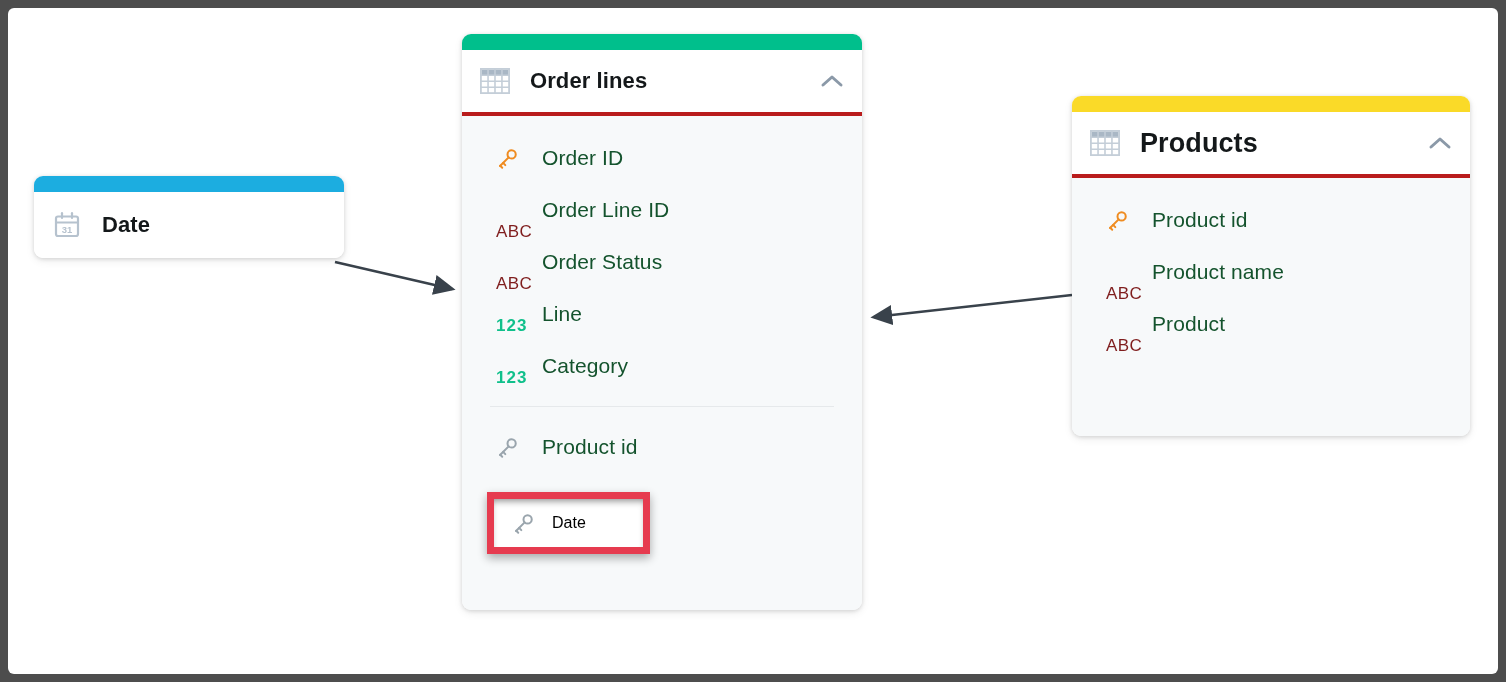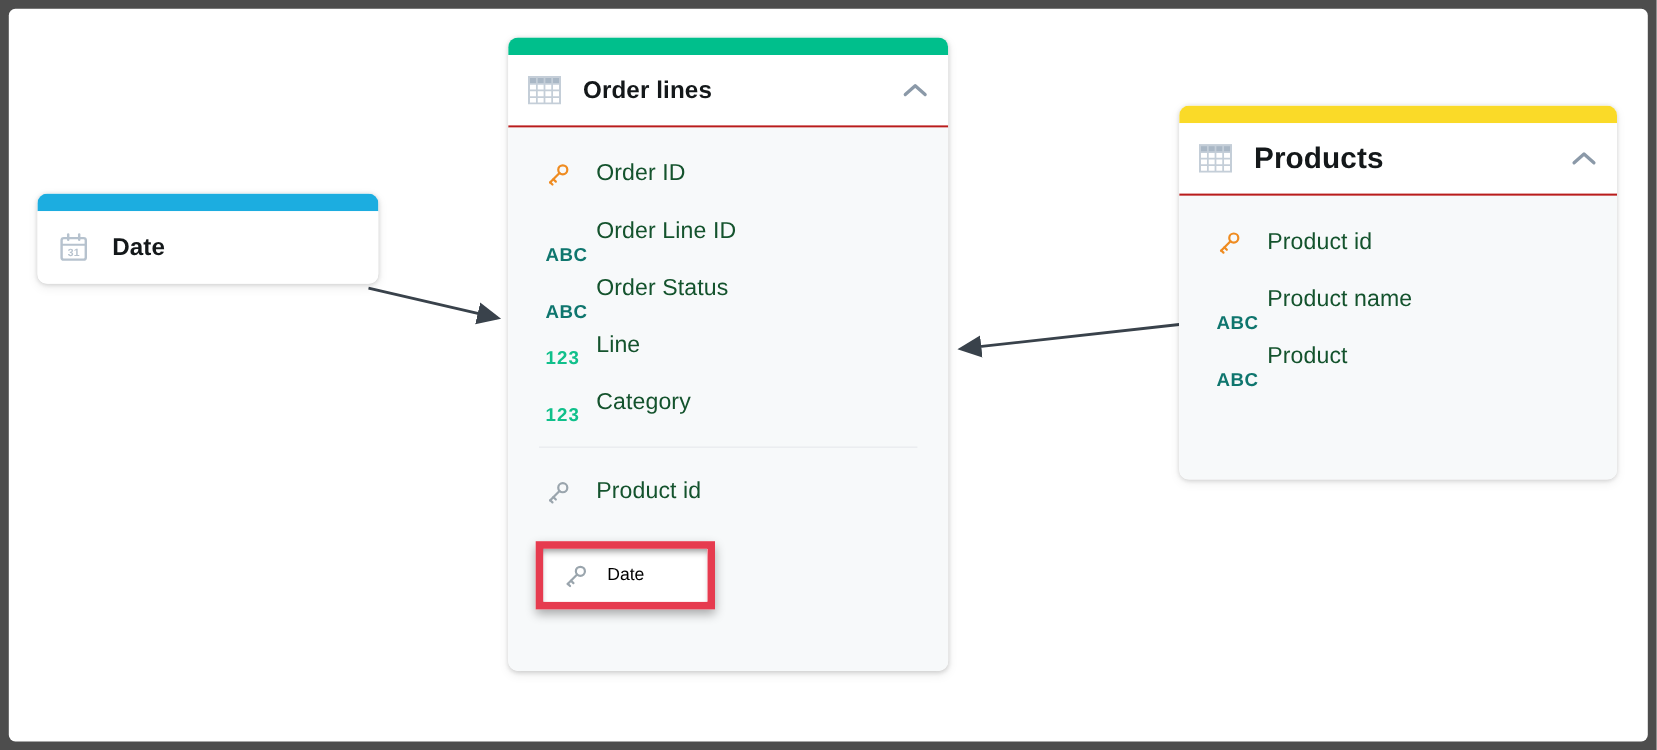--- a/index.html
+++ b/index.html
@@ -39,21 +39,21 @@
     overflow: hidden;
   }
   .card-accent { height: 16px; width: 100%; }
 
   .card-header {
     display: flex;
     align-items: center;
     background: #ffffff;
     padding: 0 18px;
     height: 66px;
-    border-bottom: 2px solid #b91c1c;
+    border-bottom: 4px solid #b91c1c;
   }
   .card-header.no-rule { border-bottom: none; }
 
   .tbl-icon { width: 30px; height: 26px; flex: 0 0 auto; }
   .cal-icon { width: 30px; height: 30px; flex: 0 0 auto; }
 
   .card-title {
     flex: 1 1 auto;
     margin-left: 20px;
     font-size: 22px;
@@ -85,22 +85,22 @@
     align-items: center;
   }
   .field .flabel {
     margin-left: 10px;
     font-size: 21px;
     color: #14532d;
     letter-spacing: .1px;
   }
   .abc {
     font-size: 17px;
-    font-weight: bold;
-    color: #0f766e;
+    font-weight: normal;
+    color: #7f1d1d;
     letter-spacing: .4px;
     font-family: "Liberation Sans", sans-serif;
     margin-top: 44px;
   }
   .num123 {
     font-size: 17px;
     font-weight: bold;
     color: #10c08b;
     letter-spacing: 1px;
     font-family: "Liberation Sans", sans-serif;

